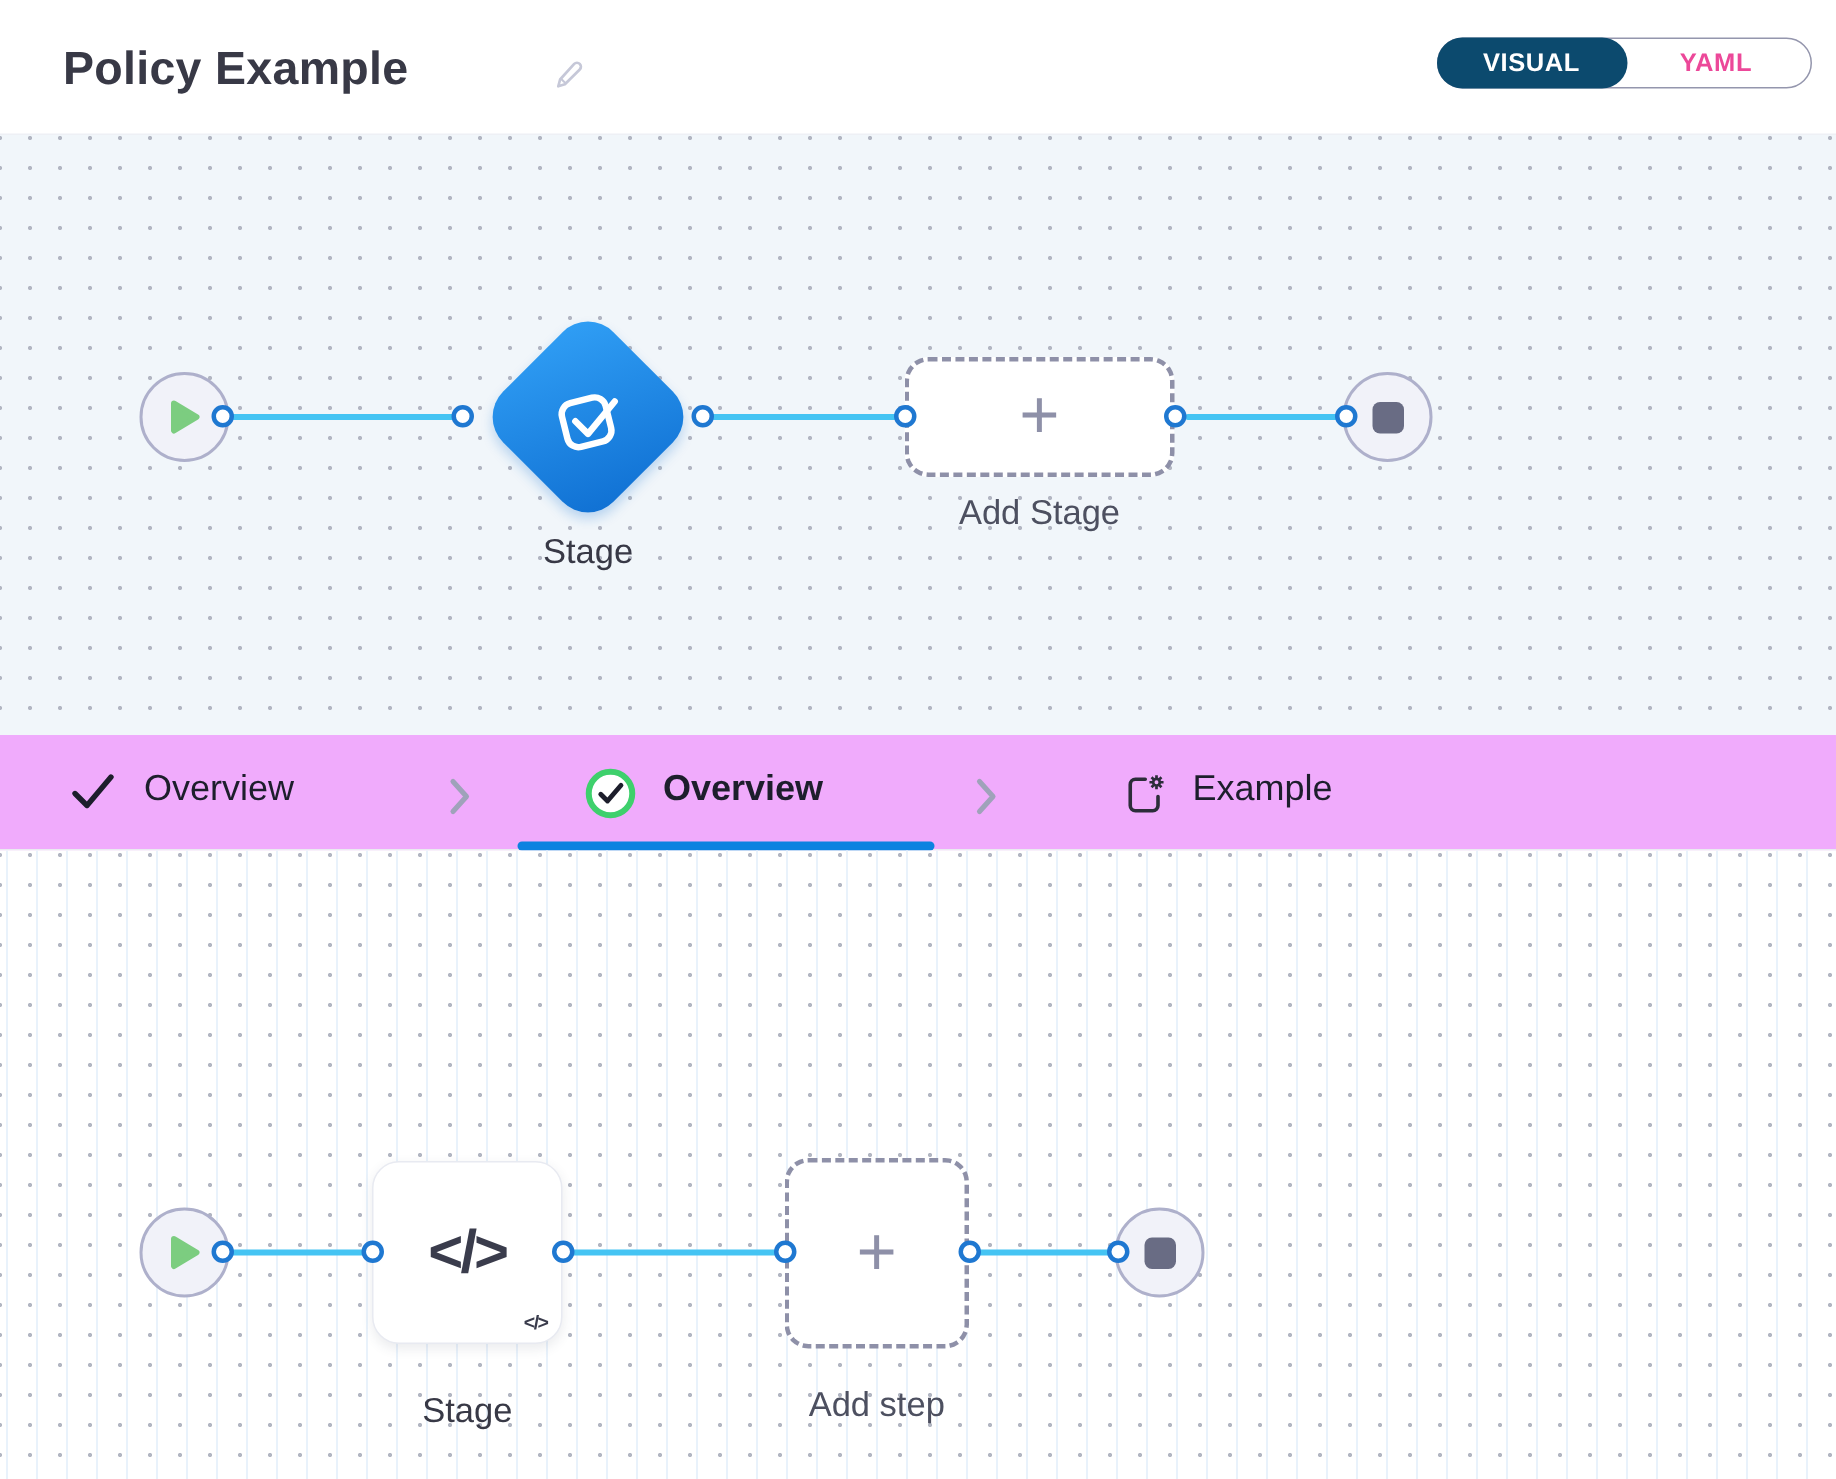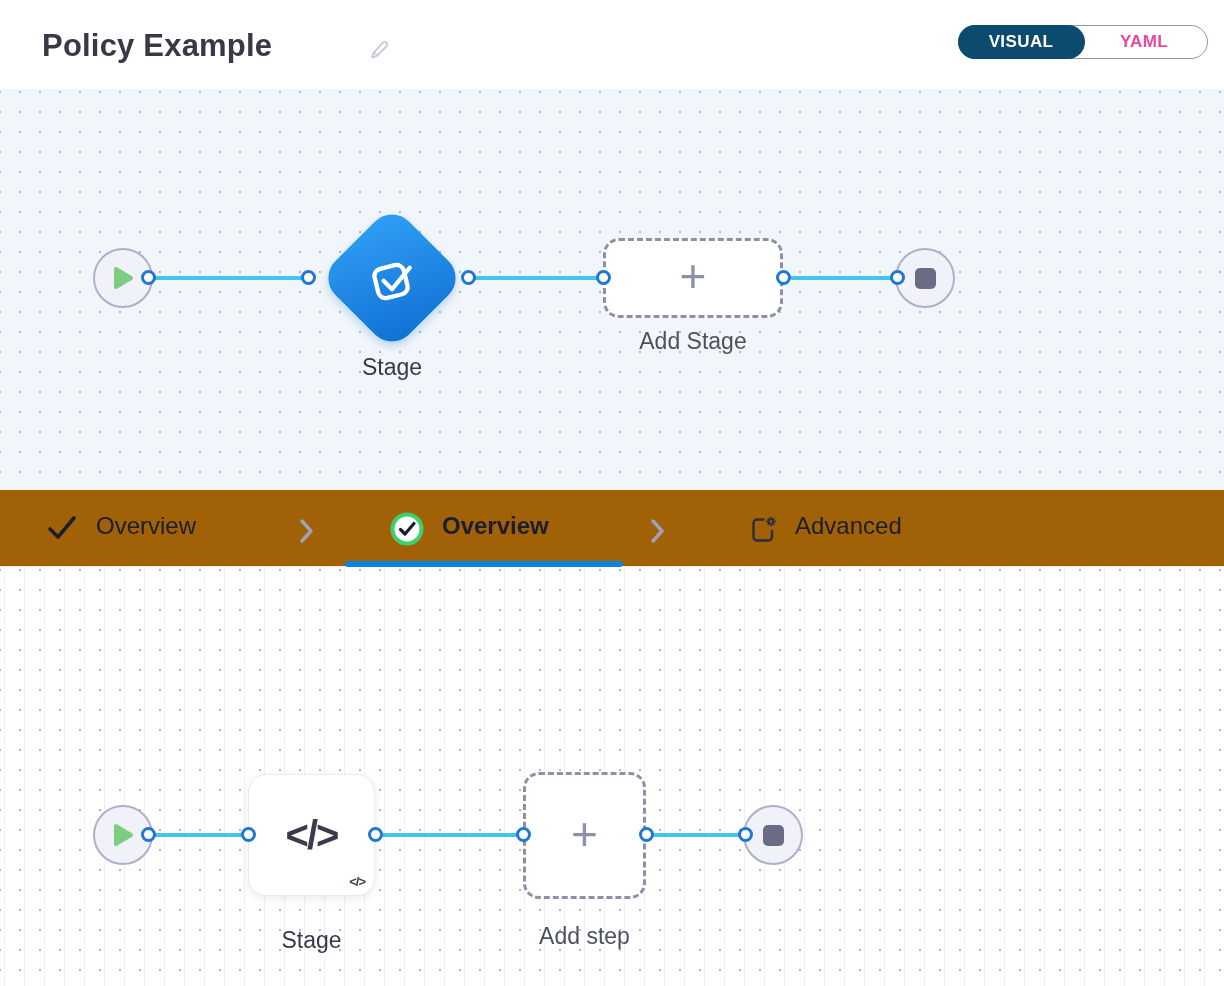--- a/index.html
+++ b/index.html
@@ -96,21 +96,21 @@
   }
   .code-glyph { font-size: 40px; font-weight: 700; color: #3a3c4c; letter-spacing: -2px; }
   .code-glyph-small {
     position: absolute; right: 9px; bottom: 6px;
     font-size: 13px; font-weight: 700; color: #3a3c4c; letter-spacing: -1px;
   }
 
   
   .tabbar {
     position: absolute; top: 490px; left: 0; width: 1224px; height: 77px;
-    background: #a16207; border-bottom: 1px solid #e9ebf0;
+    background: #f0abfc; border-bottom: 1px solid #e9ebf0;
   }
   .tab-label { position: absolute; top: 22px; font-size: 24px; color: #1d1e2c; cursor: pointer; }
   .tab-label.bold { font-weight: 700; }
   .tab-icon { position: absolute; cursor: pointer; }
   .tab-underline {
     position: absolute; left: 345px; bottom: -1px; width: 278px; height: 6px;
     border-radius: 3px; background: #0d82e0;
   }
   .tab-chevron { position: absolute; top: 28px; }
 </style>
@@ -207,21 +207,21 @@
     <div class="tab-icon" style="left:747px; top:24px;">
       <svg width="32" height="32" viewBox="0 0 32 32">
         <path d="M25 17 v6 a3.5 3.5 0 0 1 -3.5 3.5 H10 a3.5 3.5 0 0 1 -3.5 -3.5 V9 a3.5 3.5 0 0 1 3.5 -3.5 h6.5" fill="none" stroke="#2c2d3a" stroke-width="2.4" stroke-linecap="round"></path>
         <g stroke="#2c2d3a" stroke-width="1.8" fill="none">
           <circle cx="24" cy="7.5" r="2.2"></circle>
           <path d="M24 2.8 v2 M24 10.2 v2 M28.7 7.5 h-2 M21.3 7.5 h-2
                    M27.3 4.2 l-1.4 1.4 M22.1 9.4 l-1.4 1.4 M27.3 10.8 l-1.4-1.4 M22.1 5.6 l-1.4-1.4"></path>
         </g>
       </svg>
     </div>
-    <div class="tab-label" style="left:795px;">Advanced</div>
+    <div class="tab-label" style="left:795px;">Example</div>
   </div>
 
   <div class="canvas-bottom">
 
     <div class="connector" style="left:148px; width:100px; top:266px;"></div>
     <div class="connector" style="left:375px; width:148px; top:266px;"></div>
     <div class="connector" style="left:646px; width:99px; top:266px;"></div>
 
     <div class="terminal-node" style="left:93px; top:238px;">
       <svg width="22" height="24" viewBox="0 0 22 24">

